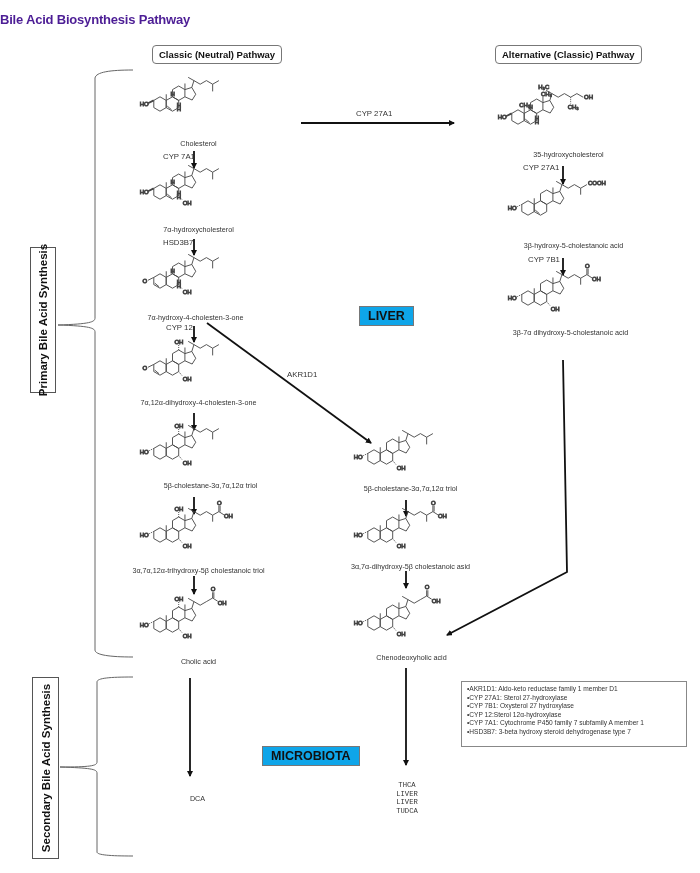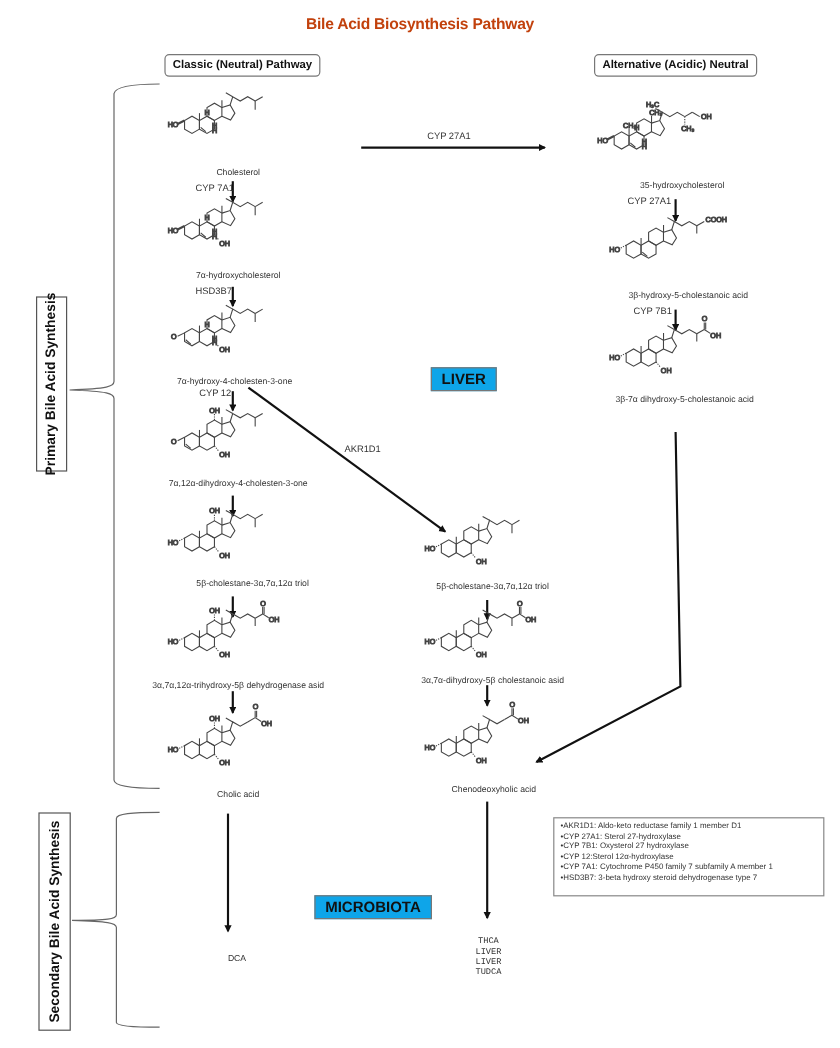--- a/index.html
+++ b/index.html
@@ -1,20 +1,20 @@
 <!DOCTYPE html>
 <html><head>
 <meta charset="utf-8">
 <style>
   html, body { margin:0; padding:0; background:#ffffff; }
   body { width:700px; height:873px; position:relative; overflow:hidden;
          font-family:"Liberation Sans", sans-serif; color:#222; }
   #canvas { position:absolute; left:0; top:0; width:700px; height:873px; }
-  .title { position:absolute; left:0; width:700px; top:12px; text-align:center;
-           font-weight:bold; font-size:13px; color:#c2410c; letter-spacing:-0.2px; }
+  .title { position:absolute; left:0; width:700px; top:12px; text-align:left;
+           font-weight:bold; font-size:13px; color:#4c1d95; letter-spacing:-0.2px; }
   .pathbox { position:absolute; border:1px solid #777; border-radius:4px; background:#fff;
              font-size:9.5px; font-weight:bold; padding:3px 6px; white-space:nowrap; color:#111; }
   .sidebox { position:absolute; border:1px solid #555; background:#fff; }
   .sidebox span { position:absolute; left:50%; top:50%; transform:translate(-50%,-50%) rotate(-90deg);
                   white-space:nowrap; font-weight:bold; font-size:11.5px; color:#111; }
   .lbl { position:absolute; font-size:7.2px; color:#333; white-space:nowrap; }
   .lbl.c { transform:translateX(-50%); text-align:left;padding-left:11px; }
   .enz { position:absolute; font-size:7.8px; color:#333; white-space:nowrap; }
   .region { position:absolute; border:1px solid #777; background:#0ea5e9; font-weight:bold;
             color:#111; padding:2px 8px; font-size:12.5px; }
@@ -312,39 +312,39 @@
         <line x1="588.0830632579838" y1="274.59999999999997" x2="588.0830632579838" y2="268.84"></line>
         <text x="584.8830632579837" y="267.76" font-size="6" fill="#333" font-family="Liberation Sans, sans-serif" text-anchor="start">O</text>
         <line x1="586.8830632579837" y1="274.59999999999997" x2="591.9230632579837" y2="277.84"></line>
         <text x="591.9230632579837" y="281.43999999999994" font-size="6" fill="#333" font-family="Liberation Sans, sans-serif" text-anchor="start">OH</text>
       </g>
     </g>
 </svg>
 
 <div class="title">Bile Acid Biosynthesis Pathway</div>
 
-<div class="pathbox" style="left:137px; top:45px;">Classic (Neutral) Pathway</div>
-<div class="pathbox" style="left:495px; top:45px;">Alternative (Acidic) Neutral</div>
+<div class="pathbox" style="left:152px; top:45px;">Classic (Neutral) Pathway</div>
+<div class="pathbox" style="left:495px; top:45px;">Alternative (Classic) Pathway</div>
 
 <div class="sidebox" style="left:30px; top:247px; width:24px; height:144px;">
   <span>Primary Bile Acid Synthesis</span>
 </div>
 <div class="sidebox" style="left:32px; top:677px; width:25px; height:180px;">
   <span>Secondary Bile Acid Synthesis</span>
 </div>
 
 <div class="region" style="left:359px; top:306px;">LIVER</div>
 <div class="region" style="left:262px; top:746px;">MICROBIOTA</div>
 
 <div class="lbl c" style="left:193px; top:139px;">Cholesterol</div>
 <div class="lbl c" style="left:193px; top:225px;">7α-hydroxycholesterol</div>
 <div class="lbl c" style="left:190px; top:313px;">7α-hydroxy-4-cholesten-3-one</div>
 <div class="lbl c" style="left:193px; top:398px;">7α,12α-dihydroxy-4-cholesten-3-one</div>
 <div class="lbl c" style="left:205px; top:481px;">5β-cholestane-3α,7α,12α triol</div>
-<div class="lbl c" style="left:193px; top:566px;">3α,7α,12α-trihydroxy-5β  dehydrogenase asid</div>
+<div class="lbl c" style="left:193px; top:566px;">3α,7α,12α-trihydroxy-5β  cholestanoic triol</div>
 <div class="lbl c" style="left:193px; top:657px;">Cholic acid</div>
 <div class="lbl c" style="left:405px; top:484px;">5β-cholestane-3α,7α,12α  triol</div>
 <div class="lbl c" style="left:405px; top:562px;">3α,7α-dihydroxy-5β  cholestanoic asid</div>
 <div class="lbl c" style="left:406px; top:653px;">Chenodeoxyholic acid</div>
 <div class="lbl c" style="left:563px; top:150px;">35-hydroxycholesterol</div>
 <div class="lbl c" style="left:568px; top:241px;">3β-hydroxy-5-cholestanoic  acid</div>
 <div class="lbl c" style="left:565px; top:328px;">3β-7α dihydroxy-5-cholestanoic  acid</div>
 <div class="lbl c" style="left:192px; top:794px;">DCA</div>
 <div class="products" style="left:407px; top:781px;font-family:Liberation Mono, monospace;">
   <div>THCA</div>

